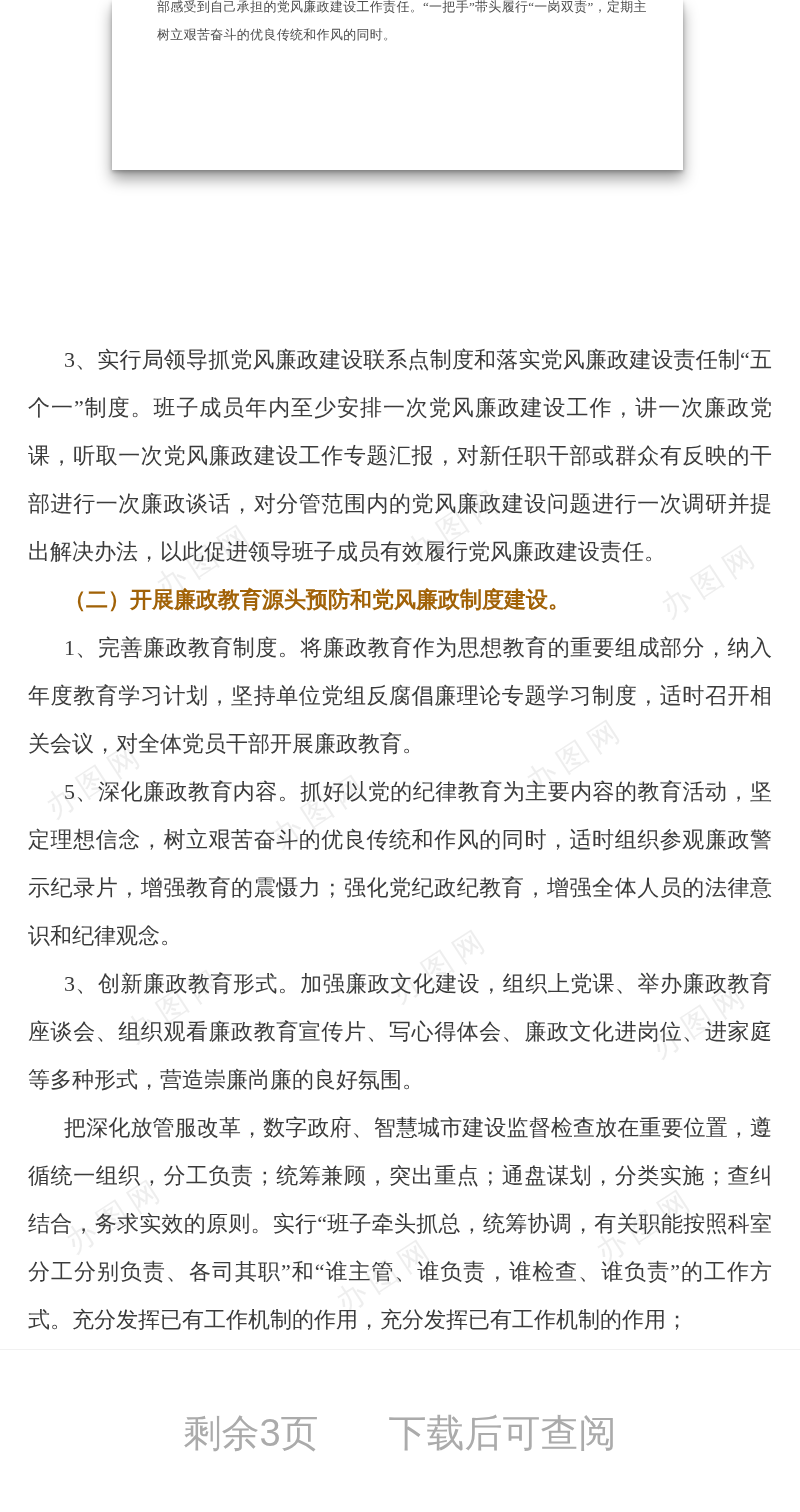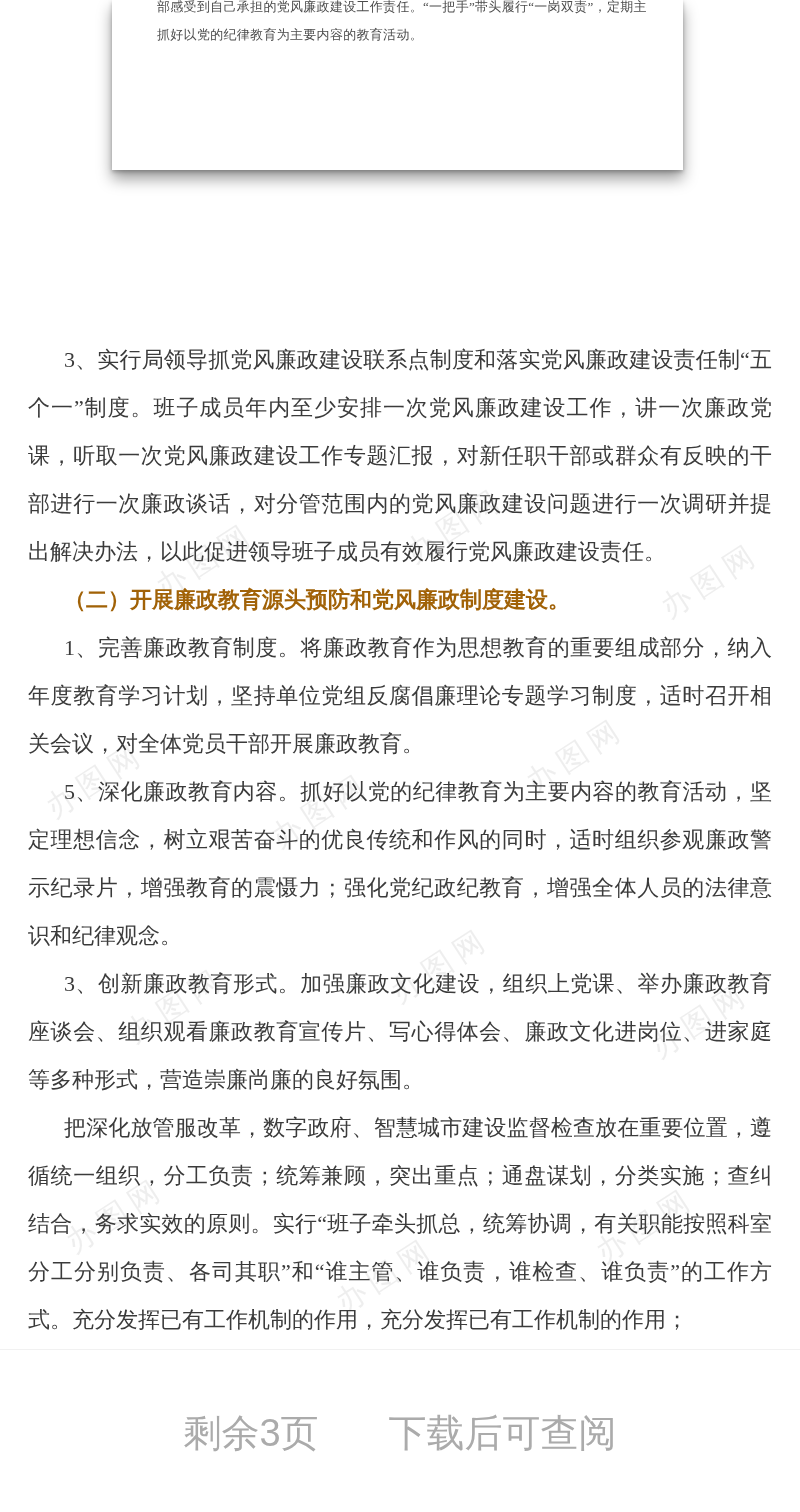--- a/index.html
+++ b/index.html
@@ -102,21 +102,21 @@
   .footer .hint-gap { margin-left: 70px; }
 </style>
 </head>
 <body>
 
 <div class="page">
 
   <div class="doc-sheet">
     <div class="sheet-text-wrap">
       <p class="sheet-line">部感受到自己承担的党风廉政建设工作责任。“一把手”带头履行“一岗双责”，定期主持召</p>
-      <p class="sheet-line">抓好以党的纪律教育为主要内容的教育活动。</p>
+      <p class="sheet-line">树立艰苦奋斗的优良传统和作风的同时。</p>
     </div>
   </div>
 
   <div class="watermark-layer" id="watermark-layer">
       <span class="watermark" style="left: 150px; top: 540px; color: rgb(143, 143, 143); opacity: 0.14;">办图网</span>
       <span class="watermark" style="left: 400px; top: 505px; color: rgb(143, 143, 143); opacity: 0.14;">办图网</span>
       <span class="watermark" style="left: 655px; top: 560px; color: rgb(143, 143, 143); opacity: 0.14;">办图网</span>
       <span class="watermark" style="left: 40px; top: 760px; color: rgb(143, 143, 143); opacity: 0.14;">办图网</span>
       <span class="watermark" style="left: 265px; top: 790px; color: rgb(143, 143, 143); opacity: 0.14;">办图网</span>
       <span class="watermark" style="left: 520px; top: 735px; color: rgb(143, 143, 143); opacity: 0.14;">办图网</span>

